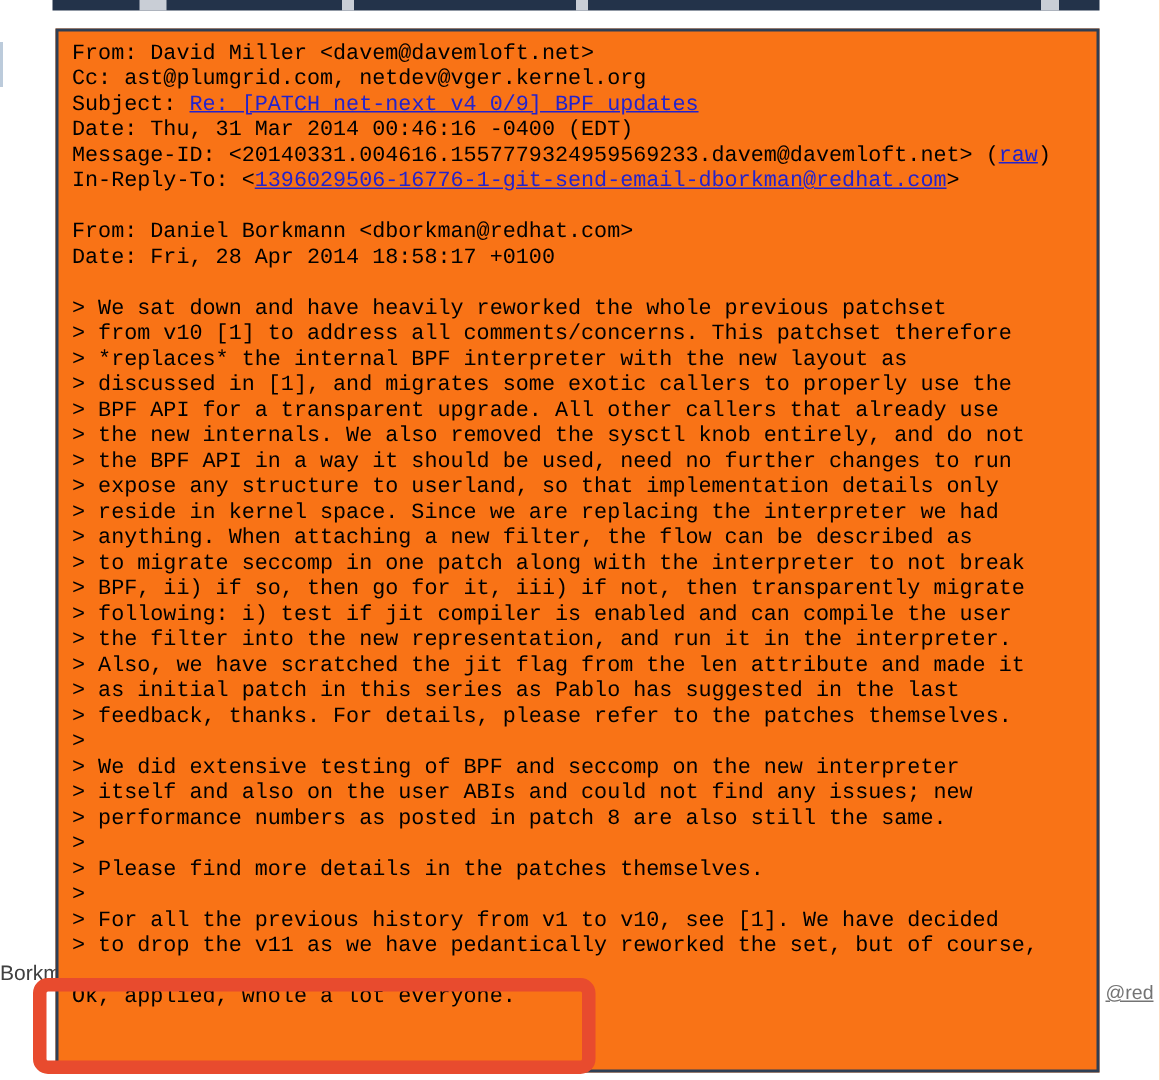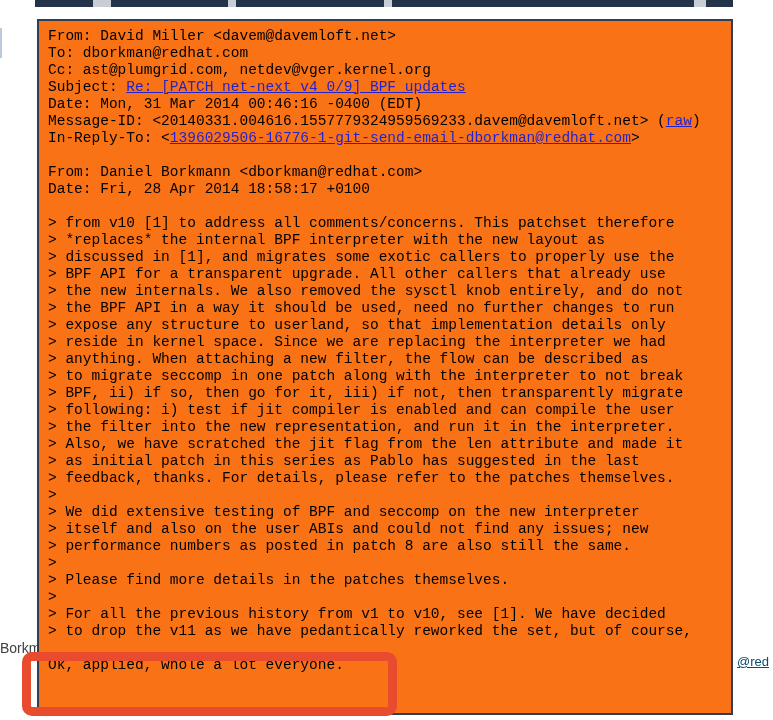--- a/index.html
+++ b/index.html
@@ -56,21 +56,21 @@
     background: transparent;
     z-index: 5;
   }
   .bg-left {
     position: absolute; left: 0; top: 640px;
     color: #404040; font-size: 14px;
     z-index: 1; white-space: pre;
   }
   .bg-right {
     position: absolute; left: 737px; top: 654px;
-    color: #0c4a6e; font-size: 13px;
+    color: #737373; font-size: 13px;
     text-decoration: underline;
     z-index: 1; white-space: pre;
   }
 </style>
 </head>
 <body>
 
 <div class="topbar">
   <div class="notch" style="left:58px; width:18px;"></div>
   <div class="notch" style="left:193px; width:8px;"></div>
@@ -79,41 +79,41 @@
 </div>
 
 <div class="edge-tick"></div>
 
 <span class="bg-left">Borkm</span>
 <span class="bg-right">@red</span>
 
 <div class="mailbox">
 
   <div class="line">From: David Miller &lt;davem@davemloft.net&gt;</div>
-  <div class="line">To: dborkman@redhat.com</div>
   <div class="line">Cc: ast@plumgrid.com, netdev@vger.kernel.org</div>
 
   <div class="line"><span>Subject: </span><span class="maillink">Re: [PATCH net-next v4 0/9] BPF updates</span></div>
 
-  <div class="line">Date: Mon, 31 Mar 2014 00:46:16 -0400 (EDT)</div>
+  <div class="line">Date: Thu, 31 Mar 2014 00:46:16 -0400 (EDT)</div>
 
   <div class="line"><span>Message-ID: </span><span>&lt;20140331.004616.1557779324959569233.davem@davemloft.net&gt; (</span><span class="maillink">raw</span><span>)</span></div>
 
   <div class="line"><span>In-Reply-To: &lt;</span><span class="maillink">1396029506-16776-1-git-send-email-dborkman@redhat.com</span><span>&gt;</span></div>
 
   <div class="gap"></div>
 
   <div>
       <div class="line">From: Daniel Borkmann &lt;dborkman@redhat.com&gt;</div>
       <div class="line">Date: Fri, 28 Apr 2014 18:58:17 +0100</div>
     </div>
 
   <div class="gap"></div>
 
   <div>
+      <div class="line">&gt; We sat down and have heavily reworked the whole previous patchset</div>
       <div class="line">&gt; from v10 [1] to address all comments/concerns. This patchset therefore</div>
       <div class="line">&gt; *replaces* the internal BPF interpreter with the new layout as</div>
       <div class="line">&gt; discussed in [1], and migrates some exotic callers to properly use the</div>
       <div class="line">&gt; BPF API for a transparent upgrade. All other callers that already use</div>
       <div class="line">&gt; the new internals. We also removed the sysctl knob entirely, and do not</div>
       <div class="line">&gt; the BPF API in a way it should be used, need no further changes to run</div>
       <div class="line">&gt; expose any structure to userland, so that implementation details only</div>
       <div class="line">&gt; reside in kernel space. Since we are replacing the interpreter we had</div>
       <div class="line">&gt; anything. When attaching a new filter, the flow can be described as</div>
       <div class="line">&gt; to migrate seccomp in one patch along with the interpreter to not break</div>

